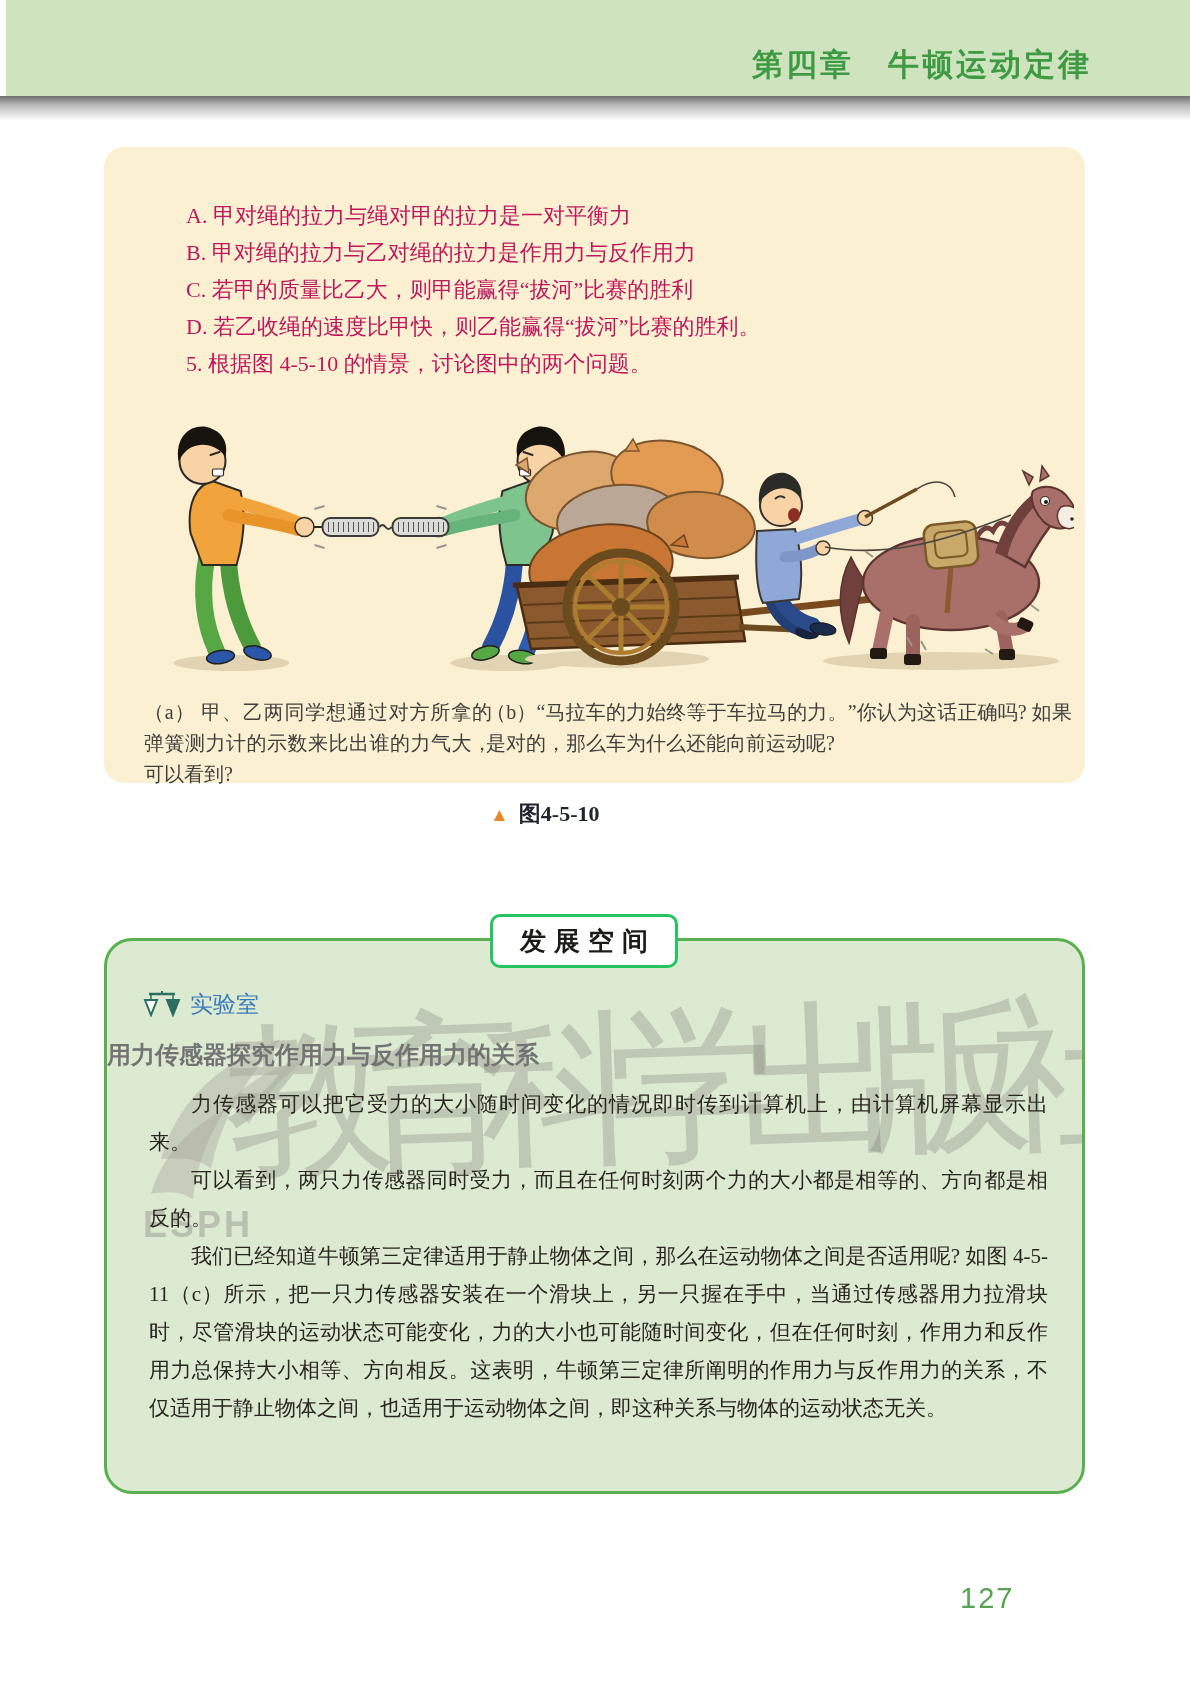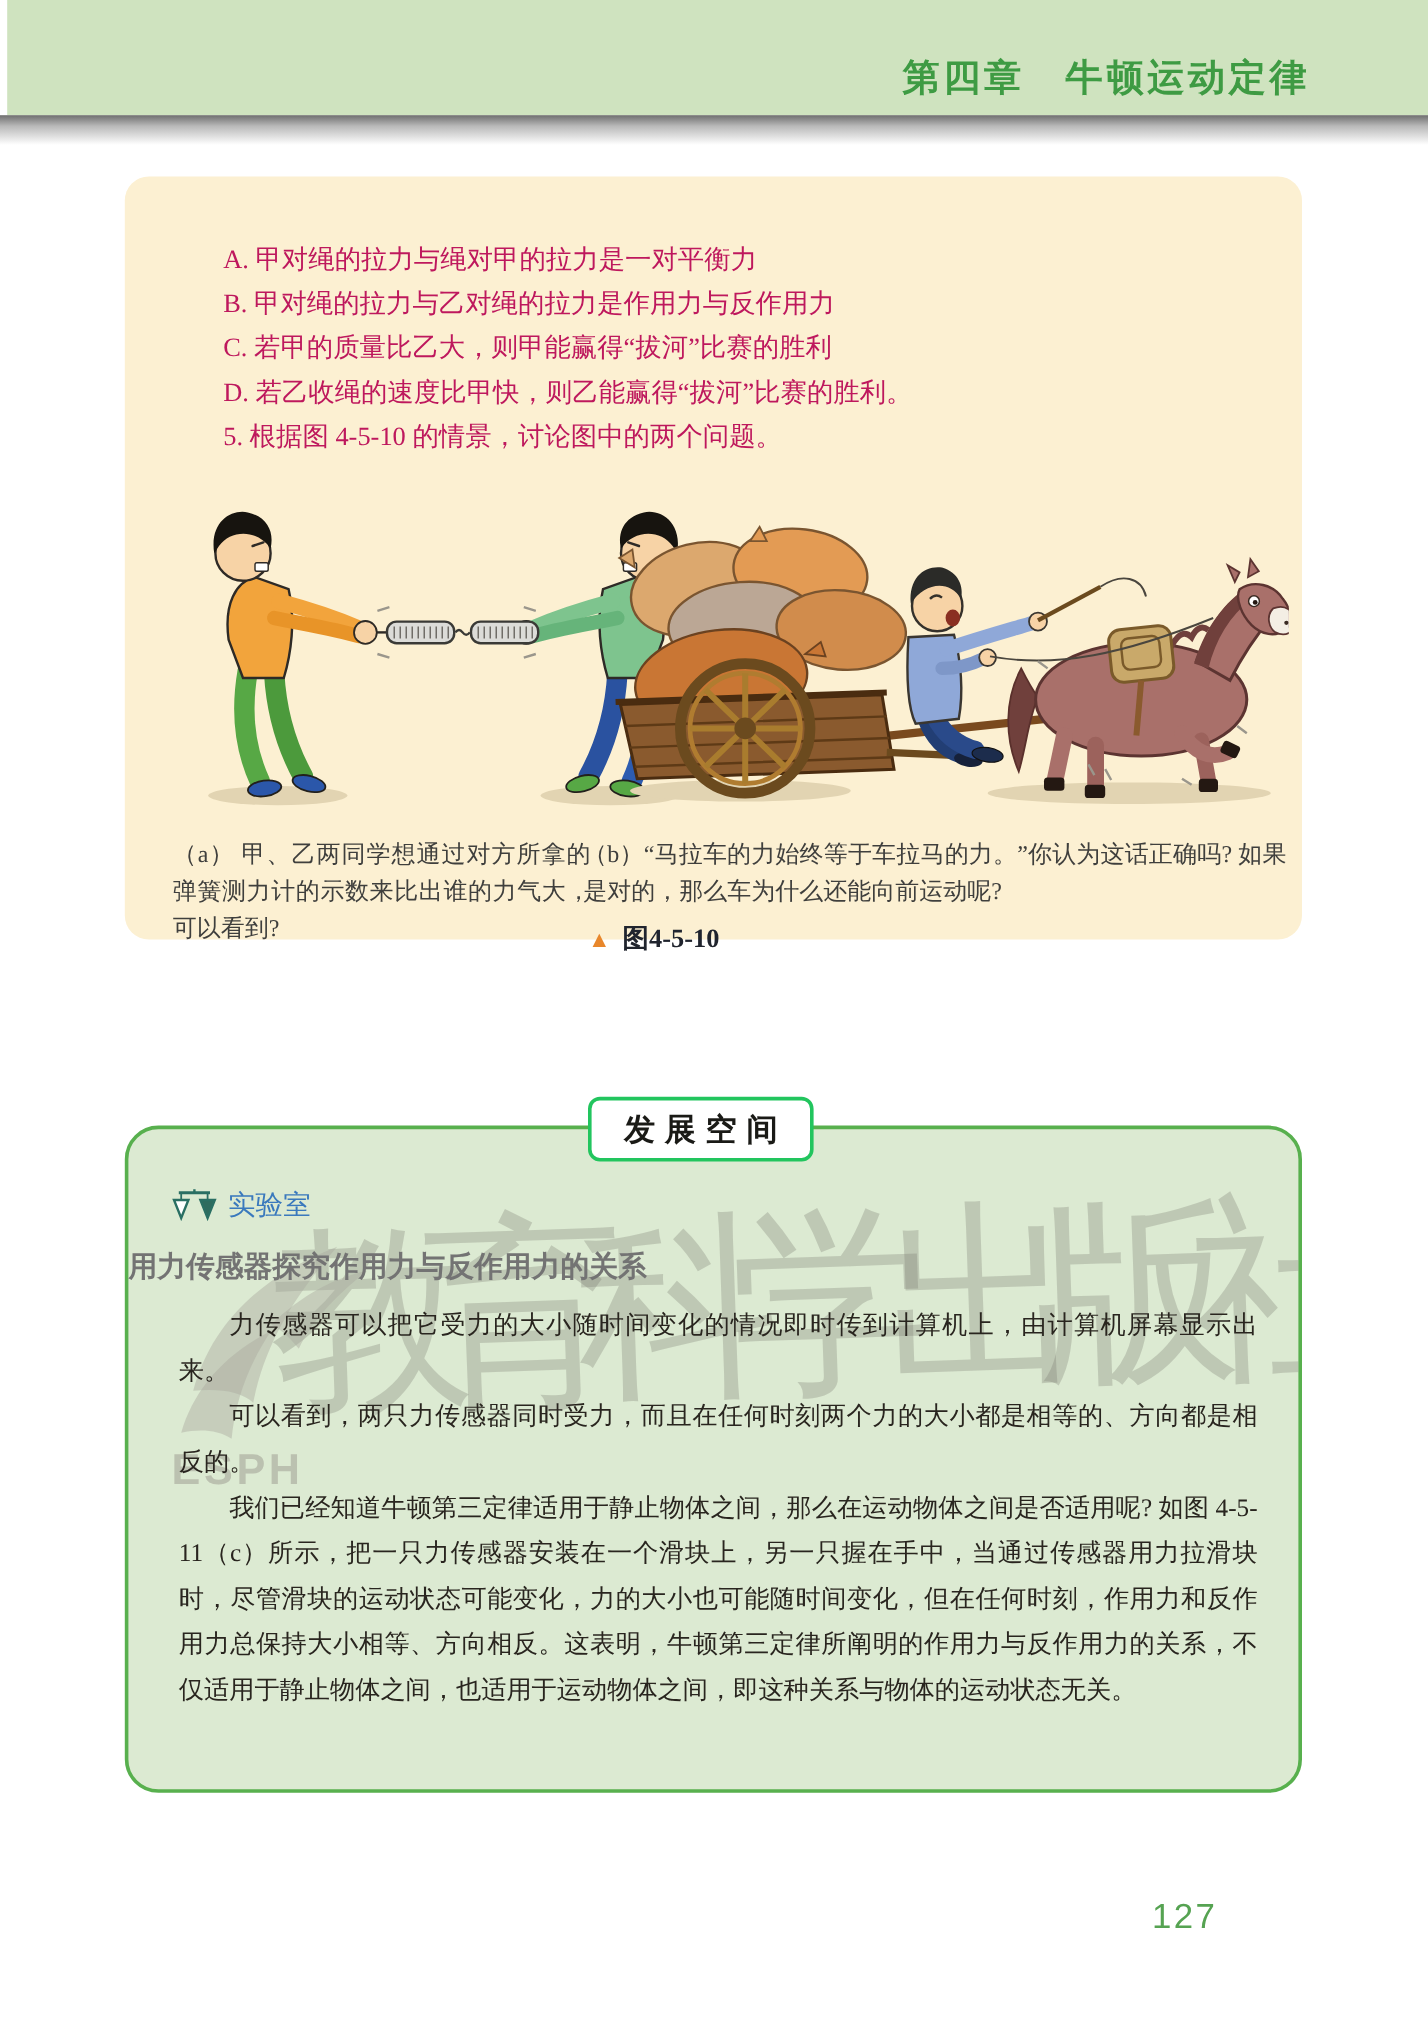--- a/index.html
+++ b/index.html
@@ -23,21 +23,21 @@
   .question-box {
     position:absolute; left:104px; top:147px; width:981px; height:636px;
     background:#fcf0d2; border-radius:20px;
   }
   .options { position:absolute; left:82px; top:50px; font-size:22px; line-height:37px; color:#be185d; }
   .tug-svg  { position:absolute; left:30px;  top:250px; }
   .cart-svg { position:absolute; left:385px; top:252px; }
   .caption { position:absolute; font-size:20px; line-height:31px; color:#3f3f3d; text-align:justify; }
   .caption-a { left:40px;  top:550px; width:348px; }
   .caption-b { left:382px; top:550px; width:586px; }
-  .fig-label { position:absolute; left:386px; top:620px; font-size:22px; font-weight:bold; color:#20242e; }
+  .fig-label { position:absolute; left:386px; top:652px; font-size:22px; font-weight:bold; color:#20242e; }
   .fig-label .tri { color:#e8872c; font-size:19px; margin-right:10px; }
   
   .dev-box {
     position:absolute; left:104px; top:938px; width:981px; height:556px;
     background:#dcead2; border:3px solid #58b04e; border-radius:28px; overflow:hidden;
   }
   .dev-tab {
     position:absolute; left:490px; top:914px; width:188px; height:54px;
     background:#ffffff; border:3px solid #22c55e; border-radius:10px;
     display:flex; align-items:center; justify-content:center;

